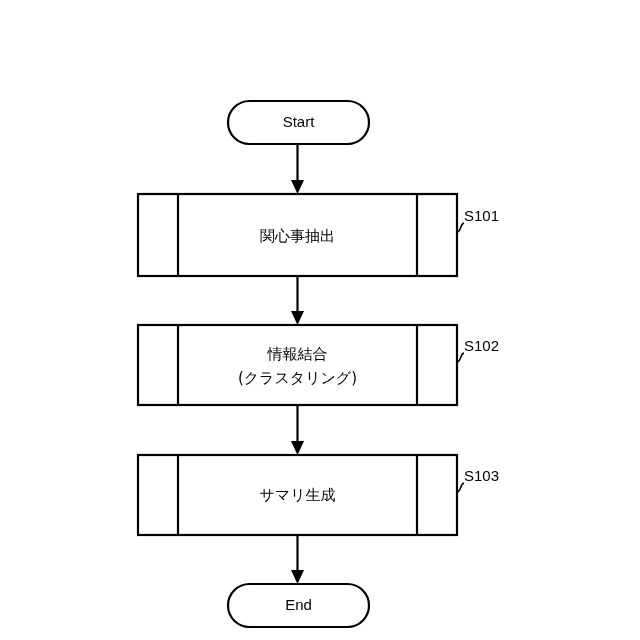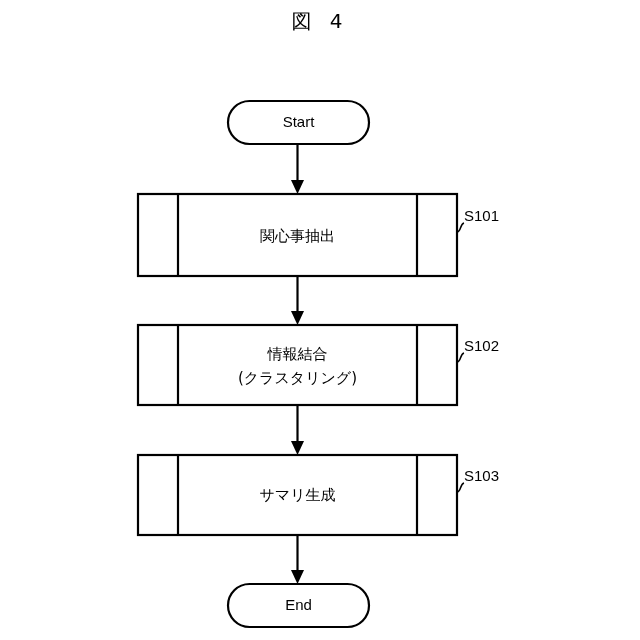--- a/index.html
+++ b/index.html
@@ -74,21 +74,20 @@
     fill: #000000;
     text-anchor: start;
     dominant-baseline: middle;
   }
 </style>
 </head>
 <body>
 
 <div id="canvas">
 
-  <div id="figure-title">図 4</div>
 
   <svg class="flow" width="640" height="640" viewBox="0 0 640 640">
 
     <g>
       <rect class="shape-stroke" x="228" y="101" width="141" height="43" rx="21.5" ry="21.5"></rect>
       <text class="node-label" x="298.5" y="123.5">Start</text>
     </g>
 
     <g>
       <line class="connector" x1="297.5" y1="144" x2="297.5" y2="185"></line>

